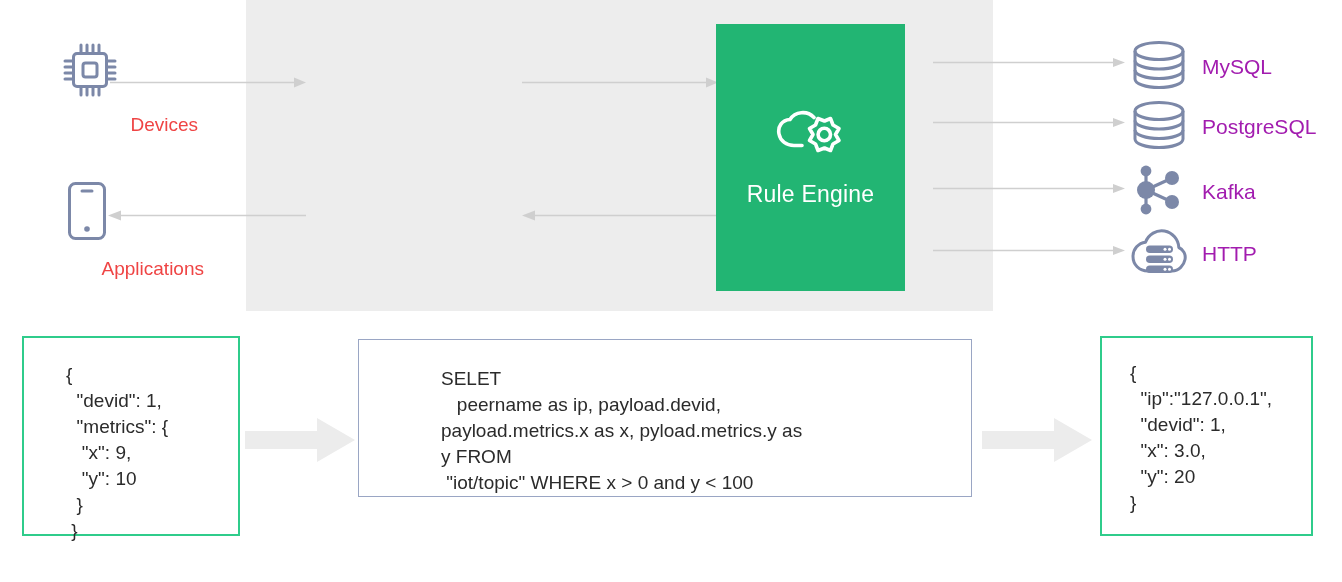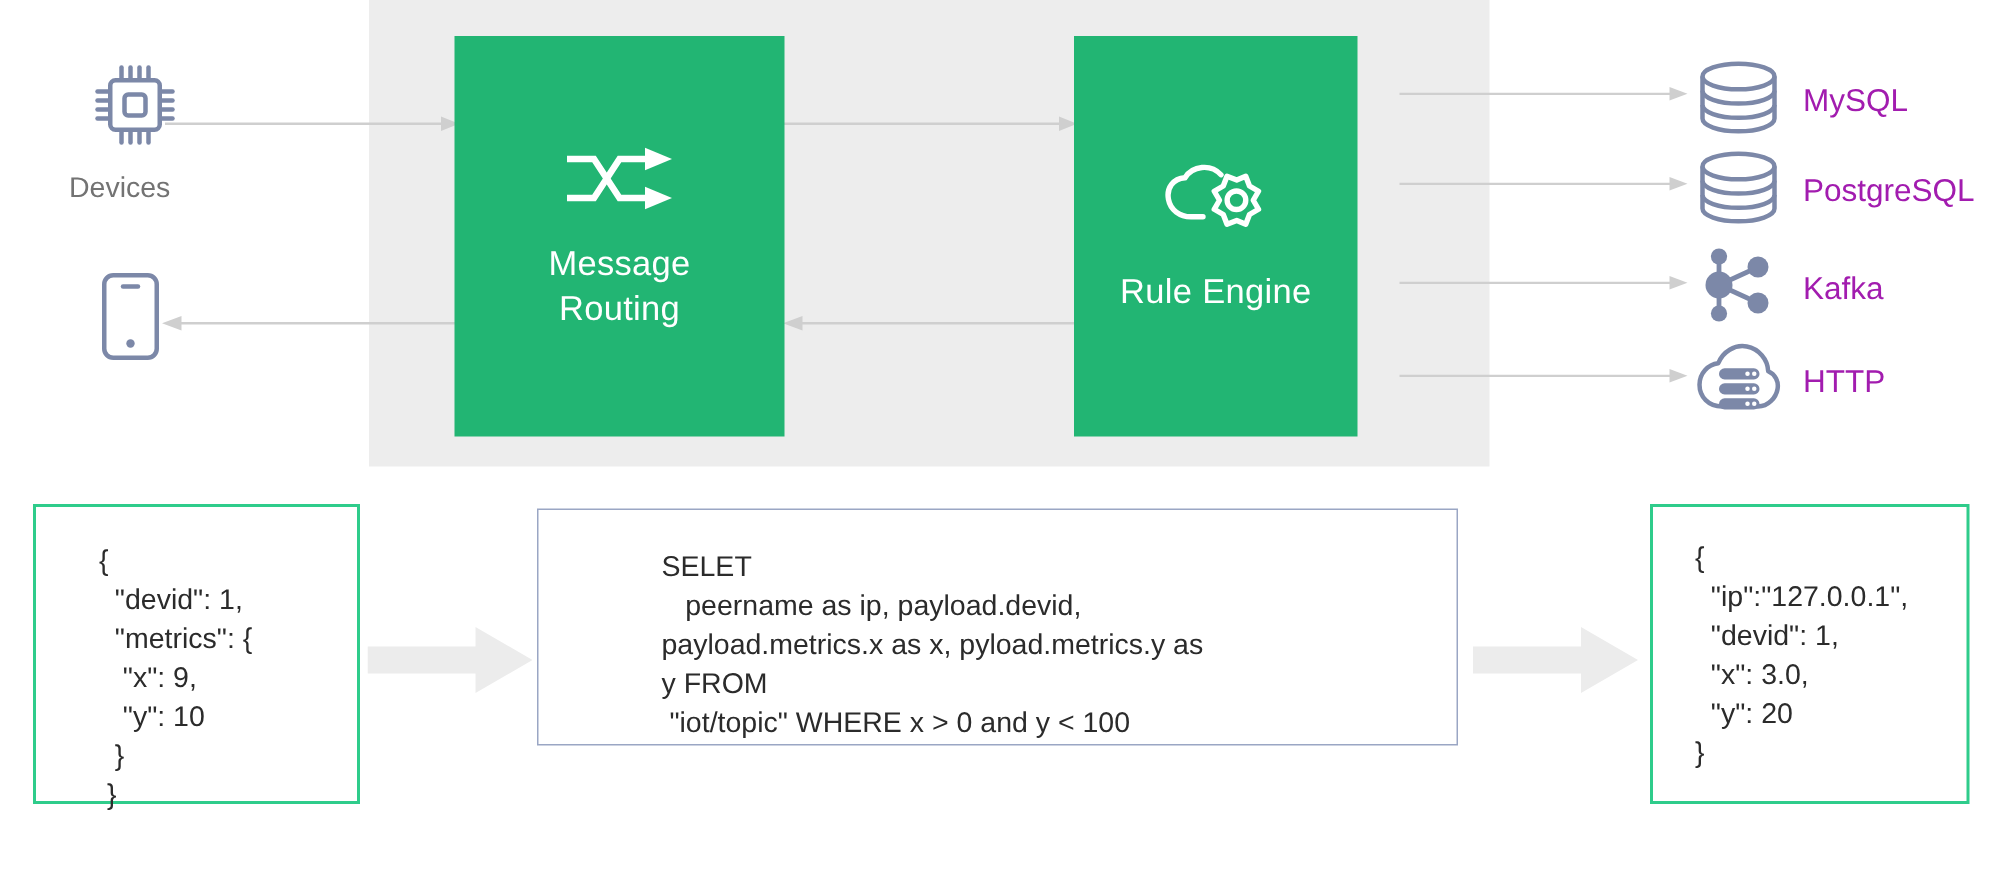--- a/index.html
+++ b/index.html
@@ -26,22 +26,23 @@
   #box-rule    { left: 716px; top: 24px; width: 189px; height: 267px; }
   .green-box .glyph { margin-bottom: 10px; }
   .green-box .boxlabel {
     color: #ffffff; font-size: 23px; line-height: 30px;
     text-align: center; font-weight: 400; letter-spacing: .2px;
   }
 
   
   .node { position: absolute; }
   .node .nlabel {
-    color: #737373; font-size: 19px; line-height: 22px;
+    color: #ef4444; font-size: 19px; line-height: 22px;
     white-space: nowrap;
+    text-align: right;
   }
   #node-devices   { left: 28px;  top: 42px; width: 170px; text-align: left; }
   #node-devices .ic { margin-left: 34px; }
   #node-devices .nlabel { margin-top: 12px; margin-left: 18px; }
   #node-apps      { left: 24px;  top: 180px; width: 180px; }
   #node-apps .ic  { margin-left: 42px; }
   #node-apps .nlabel { margin-top: 12px; margin-left: 0px; }
 
   .sink { position: absolute; display: flex; align-items: center; gap: 14px; }
   .sink .nlabel { color: #a21caf; font-size: 21px; white-space: nowrap; }
@@ -137,36 +138,20 @@
       <path d="M192 5.5 L180 1 L180 10 Z" fill="#cfcfcf"></path>
     </svg>
   </div>
   <div class="conn" style="left:933px; top:245px; width:192px;">
     <svg width="192" height="11" viewBox="0 0 192 11">
       <line x1="0" y1="5.5" x2="182" y2="5.5" stroke="#cfcfcf" stroke-width="1.5"></line>
       <path d="M192 5.5 L180 1 L180 10 Z" fill="#cfcfcf"></path>
     </svg>
   </div>
 
-  <div class="green-box" id="box-routing">
-    <span class="glyph">
-      <svg width="74" height="50" viewBox="0 0 74 50">
-        <g fill="none" stroke="#ffffff" stroke-width="4.4" stroke-linejoin="miter">
-          <path d="M2 11 H20 L37 37 H56"></path>
-          <path d="M2 37 H20 L37 11 H56"></path>
-        </g>
-        <path d="M72 11 L54 3.5 L54 18.5 Z" fill="#ffffff"></path>
-        <path d="M72 37 L54 29.5 L54 44.5 Z" fill="#ffffff"></path>
-      </svg>
-    </span>
-    <div class="boxlabel">
-      <span>Message</span><br>
-      <span>Routing</span>
-    </div>
-  </div>
 
   <div class="green-box" id="box-rule">
     <span class="glyph">
       <svg width="70" height="58" viewBox="0 0 70 58">
         <path d="M38 10.5 C31 3 19 4.5 14 12.5 C6 13 1.5 19.5 3 27 C4.3 34 10.5 38.5 18 38.5 L26 38.5" fill="none" stroke="#ffffff" stroke-width="3.6" stroke-linecap="round"></path>
         <path d="M42 11.5 L48.5 14 L54.5 11.5 L57 18 L63 21.5 L59.5 27.5 L63 33.5 L57 37 L54.5 43.5
                  L48.5 41 L42 43.5 L39.5 37 L33.5 33.5 L37 27.5 L33.5 21.5 L39.5 18 Z" fill="none" stroke="#ffffff" stroke-width="3.6" stroke-linejoin="round"></path>
         <circle cx="48.3" cy="27.5" r="6.2" fill="none" stroke="#ffffff" stroke-width="3.6"></circle>
       </svg>
     </span>
@@ -204,20 +189,21 @@
   </div>
 
   <div class="node" id="node-apps">
     <div class="ic">
       <svg width="42" height="62" viewBox="0 0 42 62">
         <rect x="3.5" y="3.5" width="35" height="55" rx="6" fill="none" stroke="#7c88a8" stroke-width="3"></rect>
         <line x1="16" y1="11" x2="26" y2="11" stroke="#7c88a8" stroke-width="3" stroke-linecap="round"></line>
         <circle cx="21" cy="49" r="2.8" fill="#7c88a8"></circle>
       </svg>
     </div>
+    <div class="nlabel">Applications</div>
   </div>
 
   <div class="sink" id="sink-mysql">
     <span>
       <svg width="58" height="50" viewBox="0 0 58 50">
         <g fill="none" stroke="#7c88a8" stroke-width="3" stroke-linejoin="round">
           <ellipse cx="29" cy="11" rx="24" ry="8.5"></ellipse>
           <path d="M5 11 V39 C5 43.7 15.7 47.5 29 47.5 C42.3 47.5 53 43.7 53 39 V11"></path>
           <path d="M5 20.5 C5 25.2 15.7 29 29 29 C42.3 29 53 25.2 53 20.5"></path>
           <path d="M5 30 C5 34.7 15.7 38.5 29 38.5 C42.3 38.5 53 34.7 53 30"></path>

